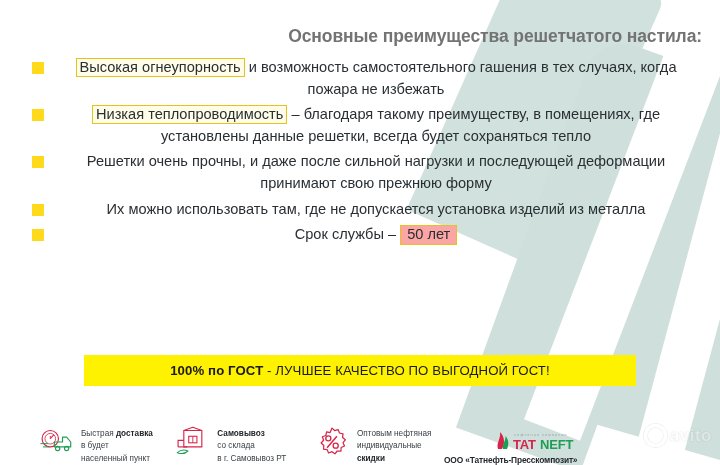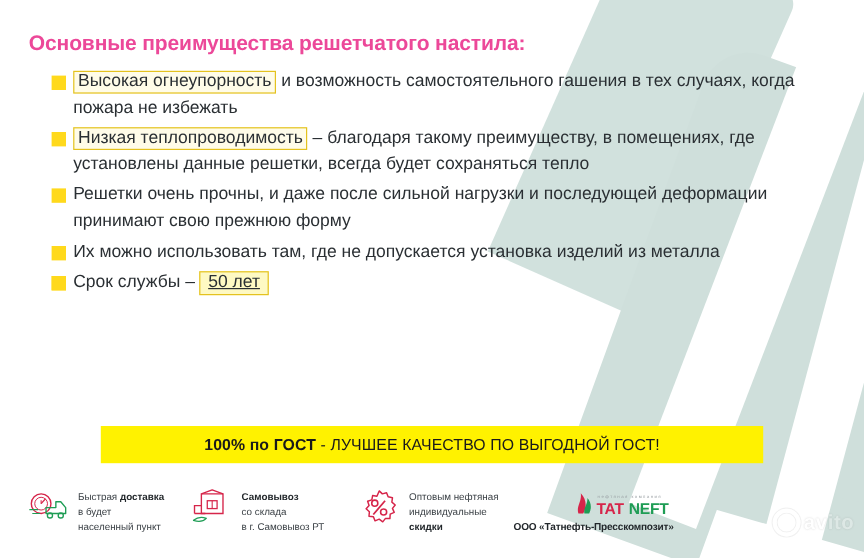--- a/index.html
+++ b/index.html
@@ -75,29 +75,31 @@
 
   
   .content {
     position: relative;
     z-index: 3;
     padding: 26px 18px 0 24px;
   }
   .heading {
     font-size: 17.5px;
     font-weight: 700;
-    color: #ec4899;
+    color: #737373;
     letter-spacing: -.1px;
     margin: 0 0 10px 0;
     line-height: 1.2;
+    text-align: right;
   }
   .bullets {
-    margin: 11px;
+    margin: 0;
     padding: 0;
     list-style: none;
+    text-align: center;
   }
   .bullet-row {
     position: relative;
     font-size: 14.6px;
     line-height: 1.48;
     color: #2a2f33;
     margin-bottom: 4px;
     padding-left: 26px;
   }
   .marker {
@@ -110,24 +112,23 @@
     display: block;
   }
   .hl {
     border: 1px solid #e4c21f;
     background: #fffce8;
     padding: 0 3px 1px 3px;
     white-space: nowrap;
   }
   .hl-box {
     border: 1px solid #e4c21f;
-    background: #fef9c3;
+    background: #fca5a5;
     padding: 0 6px 2px 6px;
     white-space: nowrap;
-    text-decoration: underline;
   }
 
   
   .banner {
     position: absolute;
     left: 84px;
     top: 355px;
     width: 552px;
     height: 31px;
     background: #fff200;
@@ -140,27 +141,27 @@
     font-size: 13.2px;
     color: #1a1a1a;
     letter-spacing: .1px;
     white-space: nowrap;
   }
   .banner-text .b { font-weight: 700; }
 
   
   .footer {
     position: absolute;
-    left: 0;
+    left: 16px;
     top: 398px;
     width: 572px;
     height: 67px;
     z-index: 4;
     display: flex;
-    align-items: flex-start;
+    align-items: flex-end;
     padding-top: 8px;
     box-sizing: border-box;
   }
   .feature {
     display: flex;
     align-items: flex-start;
     gap: 7px;
   }
   .f1 { margin-left: 22px; width: 168px; }
   .f2 { margin-left: 10px; width: 175px; }

